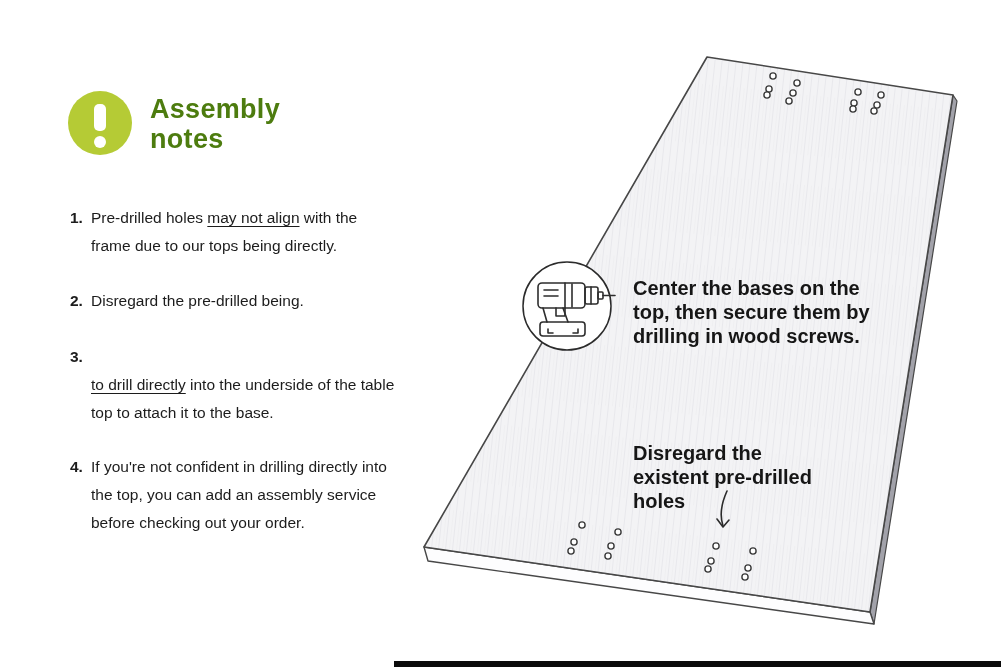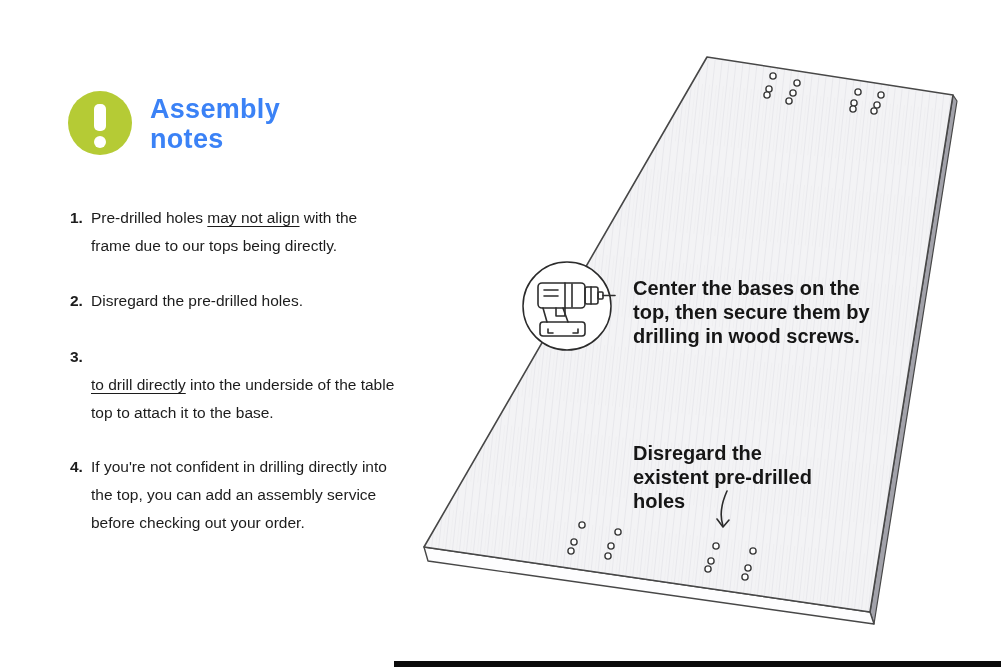--- a/index.html
+++ b/index.html
@@ -26,21 +26,21 @@
     width: 12px; height: 27px; background: #ffffff; border-radius: 5px;
   }
   .badge .dot {
     position: absolute; left: 26px; top: 45px;
     width: 12px; height: 12px; background: #ffffff; border-radius: 50%;
   }
   .page-title {
     position: absolute; left: 150px; top: 95px;
     width: 178px;
     font-size: 27px; line-height: 29.5px; font-weight: 700;
-    letter-spacing: 0.3px; color: #3b82f6;
+    letter-spacing: 0.3px; color: #4d7c0f;
   }
 
   
   .note {
     position: absolute; left: 70px;
     display: flex; align-items: flex-start;
     font-size: 15.5px; line-height: 28px;
   }
   .note .num { font-weight: 700; width: 21px; flex: none; }
   .note .txt { width: 310px; }
@@ -140,21 +140,21 @@
   <div class="dot"></div>
 </div>
 <h1 class="page-title">Assembly notes</h1>
 
 <div class="note note-1">
   <span class="num">1.</span>
   <span class="txt"><span>Pre-drilled holes </span><span class="u">may not align</span><span> with the frame due to our tops being directly.</span></span>
 </div>
 <div class="note note-2">
   <span class="num">2.</span>
-  <span class="txt"><span>Disregard the pre-drilled holes.</span><span class="u"></span><span></span></span>
+  <span class="txt"><span>Disregard the pre-drilled being.</span><span class="u"></span><span></span></span>
 </div>
 <div class="note note-3">
   <span class="num">3.</span>
   <span class="txt"><br><span class="u">to drill directly</span><span> into the underside of the table top to attach it to the base.</span></span>
 </div>
 <div class="note note-4">
   <span class="num">4.</span>
   <span class="txt"><span>If you're not confident in drilling directly into the top, you can add an assembly service before checking out your order.</span><span class="u"></span><span></span></span>
 </div>
 

